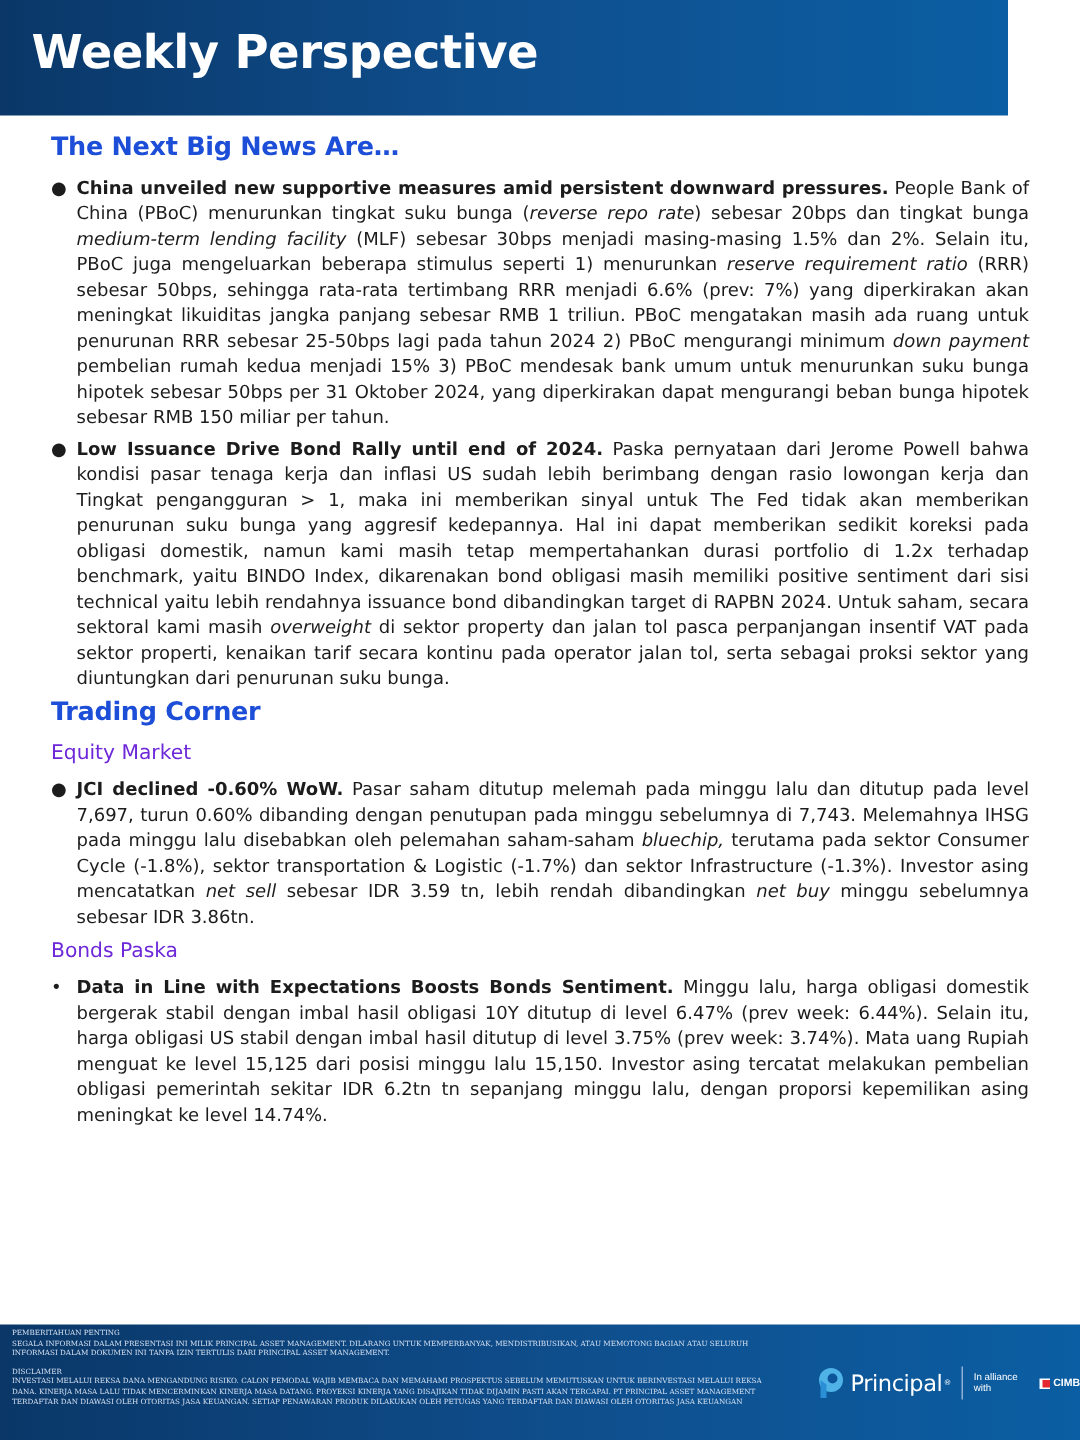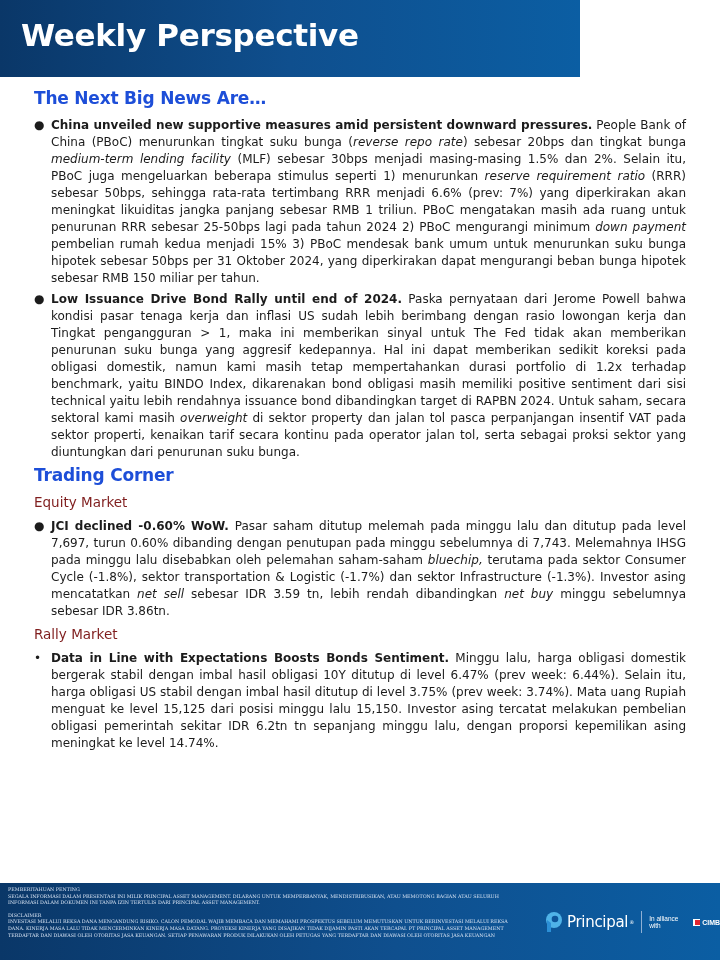--- a/index.html
+++ b/index.html
@@ -3,36 +3,36 @@
 <meta charset="utf-8">
 <style>
   html, body { margin: 0; padding: 0; }
   body {
     width: 720px; height: 960px; overflow: hidden; position: relative;
     background: #ffffff;
     font-family: "DejaVu Sans", sans-serif;
     color: #1c1c1c;
   }
   .header {
-    position: absolute; left: 0; top: 0; width: 580px; height: 77px;
+    position: absolute; left: 0; top: 0; width: 672px; height: 77px;
     background: linear-gradient(90deg, #0a3768 0%, #0f4f8e 50%, #0b5ea3 100%);
   }
   .header h1 {
     margin: 0; position: absolute; left: 21px; top: 17px;
     font-family: "DejaVu Sans", sans-serif; font-weight: bold;
     font-size: 31px; color: #ffffff; letter-spacing: -0.3px;
   }
   .content { position: absolute; left: 34px; top: 88px; width: 652px; }
   .section-title {
     font-family: "DejaVu Sans", sans-serif; font-weight: bold;
     color: #1d4ed8; font-size: 17px; margin: 0 0 9px 0; letter-spacing: -0.2px;
   }
   .sub-title {
     font-family: "DejaVu Sans", sans-serif; font-weight: normal;
-    color: #7f1d1d; font-size: 13.5px; margin: 6px 0 8px 0;
+    color: #6d28d9; font-size: 13.5px; margin: 6px 0 8px 0;
   }
   .bullet {
     position: relative; padding-left: 17px;
     font-size: 12px; line-height: 17px; text-align: justify;
     margin: 0 0 4px 0;
   }
   .bullet .dot {
     position: absolute; left: 0; top: 0; font-size: 12px; color: #1c1c1c;
   }
   .bullet b { font-weight: bold; }
@@ -96,21 +96,21 @@
 
   <section>
     <h2 class="section-title" style="margin-top:2px;">Trading Corner</h2>
 
     <h3 class="sub-title">Equity Market</h3>
     <p class="bullet">
       <span class="dot">●</span>
       <b>JCI declined -0.60% WoW.</b><span> Pasar saham ditutup melemah pada minggu lalu dan ditutup pada level 7,697, turun 0.60% dibanding dengan penutupan pada minggu sebelumnya di 7,743. Melemahnya IHSG pada minggu lalu disebabkan oleh pelemahan saham-saham </span><i>bluechip,</i><span> terutama pada sektor Consumer Cycle (-1.8%), sektor transportation &amp; Logistic (-1.7%) dan sektor Infrastructure (-1.3%). Investor asing mencatatkan </span><i>net sell</i><span> sebesar IDR 3.59 tn, lebih rendah dibandingkan </span><i>net buy</i><span> minggu sebelumnya sebesar IDR 3.86tn.</span>
     </p>
 
-    <h3 class="sub-title">Rally Market</h3>
+    <h3 class="sub-title">Bonds Paska</h3>
     <p class="bullet">
       <span class="dot">•</span>
       <b>Data in Line with Expectations Boosts Bonds Sentiment.</b><span> Minggu lalu, harga obligasi domestik bergerak stabil dengan imbal hasil obligasi 10Y ditutup di level 6.47% (prev week: 6.44%). Selain itu, harga obligasi US stabil dengan imbal hasil ditutup di level 3.75% (prev week: 3.74%). Mata uang Rupiah menguat ke level 15,125 dari posisi minggu lalu 15,150. Investor asing tercatat melakukan pembelian obligasi pemerintah sekitar IDR 6.2tn tn sepanjang minggu lalu, dengan proporsi kepemilikan asing meningkat ke level 14.74%.</span>
     </p>
   </section>
 </div>
 
 <div class="footer">
   <div class="notes">
     <p>

